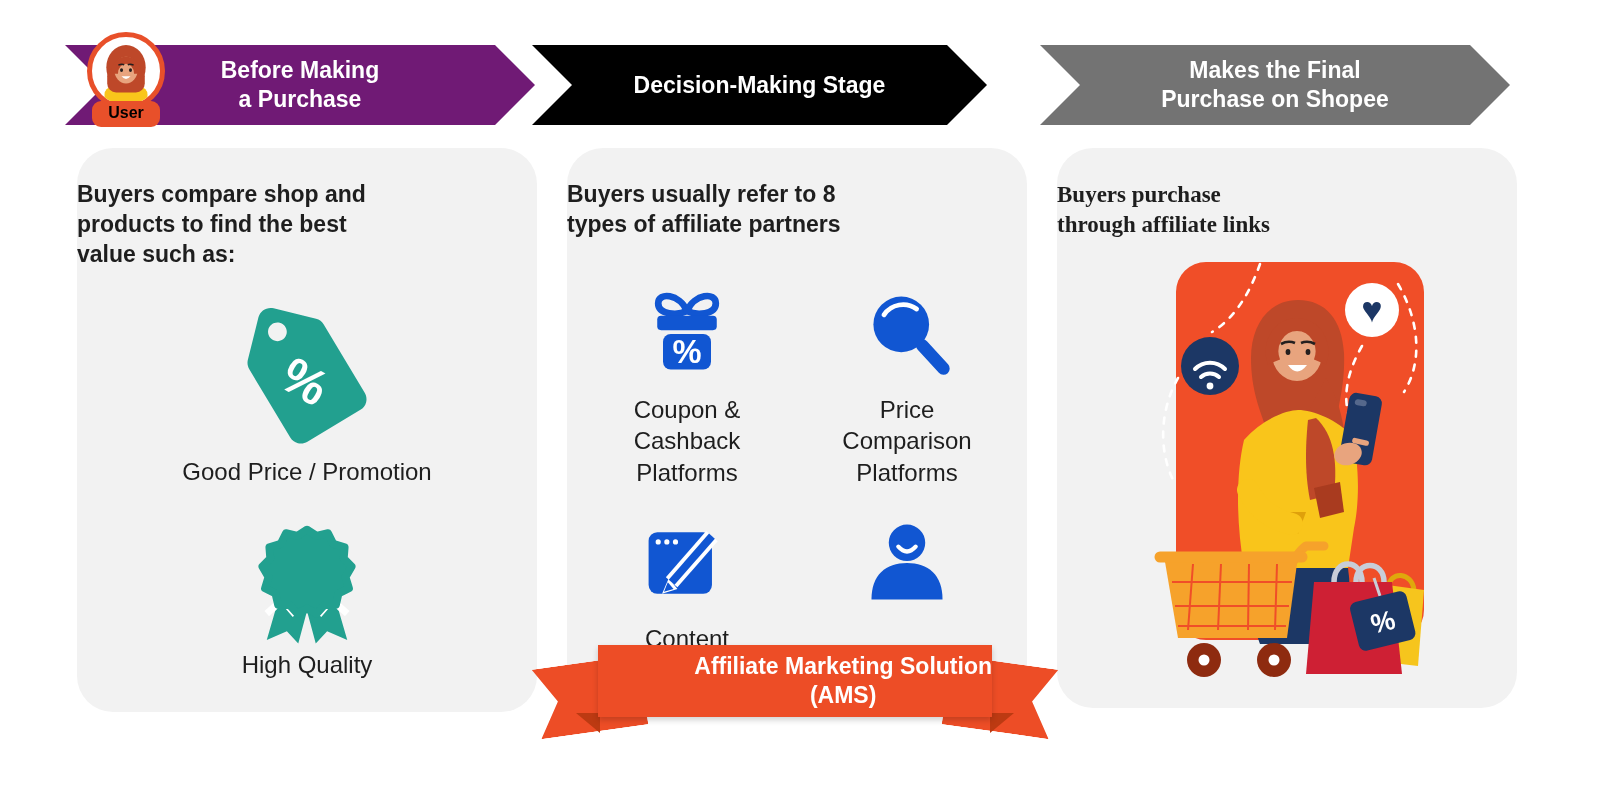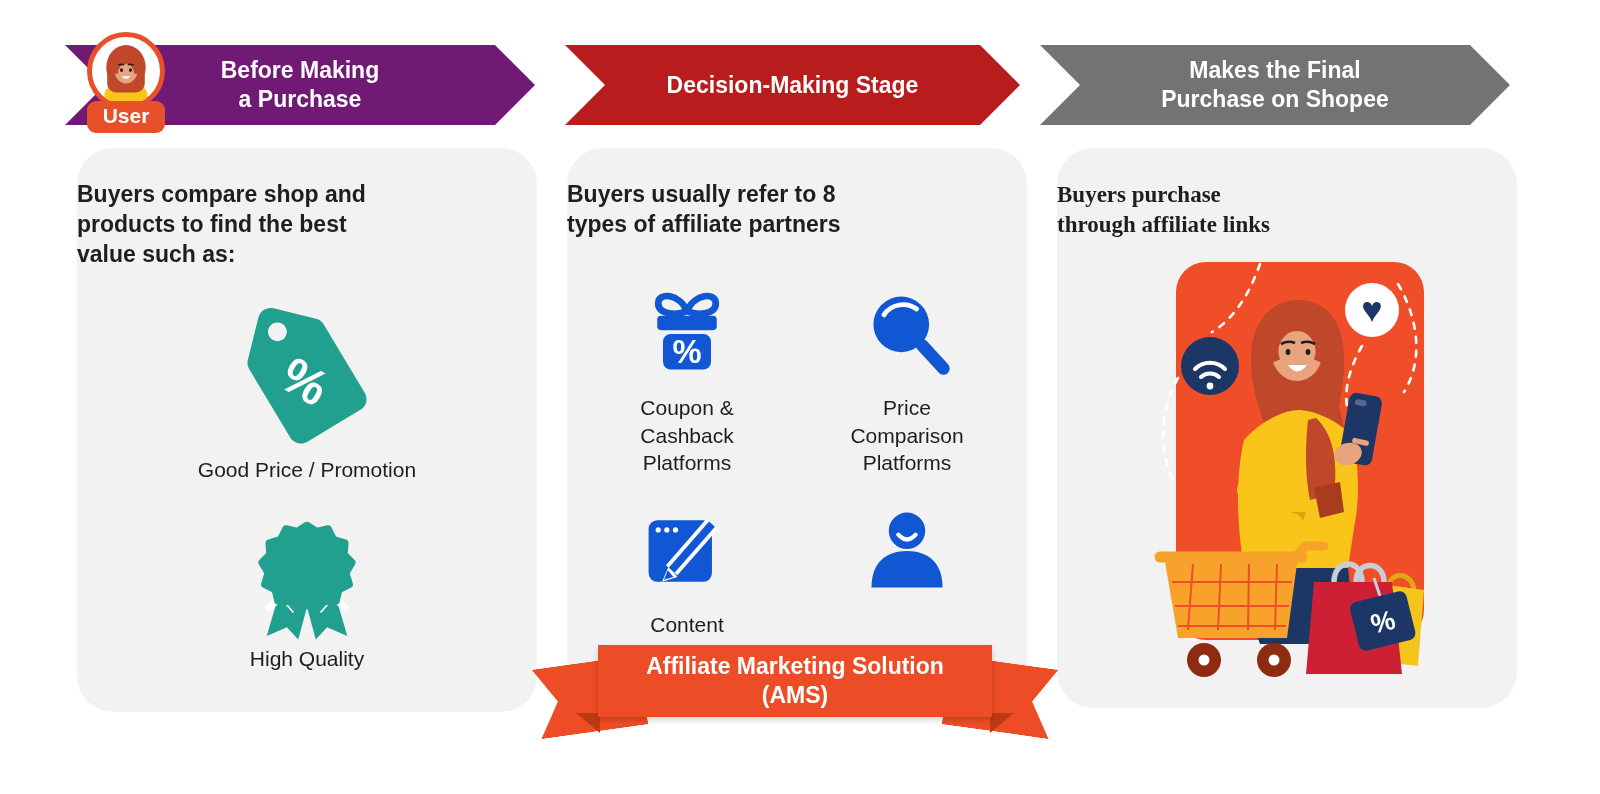--- a/index.html
+++ b/index.html
@@ -10,63 +10,63 @@
   }
   
   .arrow {
     position:absolute; top:45px; height:80px;
     display:flex; align-items:center; justify-content:center;
     color:#fff; font-weight:bold; font-size:23px; line-height:1.25;
     text-align:center; white-space:pre-line;
     clip-path: polygon(0 0, calc(100% - 40px) 0, 100% 50%, calc(100% - 40px) 100%, 0 100%, 40px 50%);
   }
   .arrow-teal   { left:65px;   width:470px; background:#701a75; }
-  .arrow-blue   { left:565px;  width:455px; background:#b91c1c; }
+  .arrow-blue   { left:532px;  width:455px; background:#000000; }
   .arrow-orange { left:1040px; width:470px; background:#737373; }
 
   
   .user-wrap { position:absolute; left:80px; top:32px; width:92px; z-index:10;
                display:flex; flex-direction:column; align-items:center; }
   .avatar-circle {
     width:78px; height:78px; border-radius:50%;
     border:5px solid #E8502A; background:#fff; overflow:hidden;
   }
   .user-pill {
-    margin-top:-9px; background:#E8502A; color:#ffffff; font-weight:bold; font-size:21px;
+    margin-top:-9px; background:#E8502A; color:#000000; font-weight:bold; font-size:16px;
     padding:3px 16px 5px; border-radius:9px; z-index:2;
   }
 
   
   .card { position:absolute; top:148px; width:460px; background:#F2F2F2; border-radius:36px; }
   #card-before   { left:77px;   height:564px; }
   #card-decision { left:567px;  height:552px; }
   #card-final    { left:1057px; height:560px;font-family:Liberation Serif, serif; }
   .card-heading {
     margin-top:32px; font-size:23px; font-weight:bold; line-height:1.3;
     text-align:left; white-space:pre-line; color:#1e1e1e;
   }
   .icon-block { display:block; margin:0 auto; }
   .caption {
-    text-align:center; font-size:21px; line-height:1.32; white-space:pre-line; color:#1e1e1e;
+    text-align:center; font-size:24px; line-height:1.32; white-space:pre-line; color:#1e1e1e;
   }
   #card-before .caption { margin-top:0; }
   .tag-icon-svg     { margin-top:36px; }
   .rosette-icon-svg { margin-top:24px; }
 
   .partner-grid {
     margin-top:46px; display:grid; grid-template-columns:180px 180px;
     column-gap:40px; row-gap:26px; justify-content:center;
   }
   .partner-cell { display:flex; flex-direction:column; align-items:center; }
   .partner-cell .caption { margin-top:12px; }
 
   
   .ribbon-band {
     position:absolute; left:598px; top:645px; width:394px; height:72px;
-    background:#ED4D26; z-index:6; display:flex; align-items:center; justify-content:center;
+    background:#ED4D26; z-index:6; display:flex; align-items:center; justify-content:flex-end;
     color:#fff; font-weight:bold; font-size:23px; line-height:1.28; text-align:center;
     white-space:pre-line; box-shadow:0 3px 6px rgba(0,0,0,0.18);
   }
   .ribbon-tail { position:absolute; top:662px; width:108px; height:70px; background:#ED4D26; z-index:4; }
   .ribbon-tail-left  { left:536px; transform:rotate(-8deg);
     clip-path:polygon(0 0, 100% 0, 100% 100%, 0 100%, 20% 50%); }
   .ribbon-tail-right { left:946px; transform:rotate(8deg);
     clip-path:polygon(0 0, 100% 0, 80% 50%, 100% 100%, 0 100%); }
   .ribbon-fold { position:absolute; width:24px; height:20px; background:#BC3A12; z-index:5; }
   .ribbon-fold-left  { left:576px; top:713px; clip-path:polygon(0 0, 100% 0, 100% 100%); }

